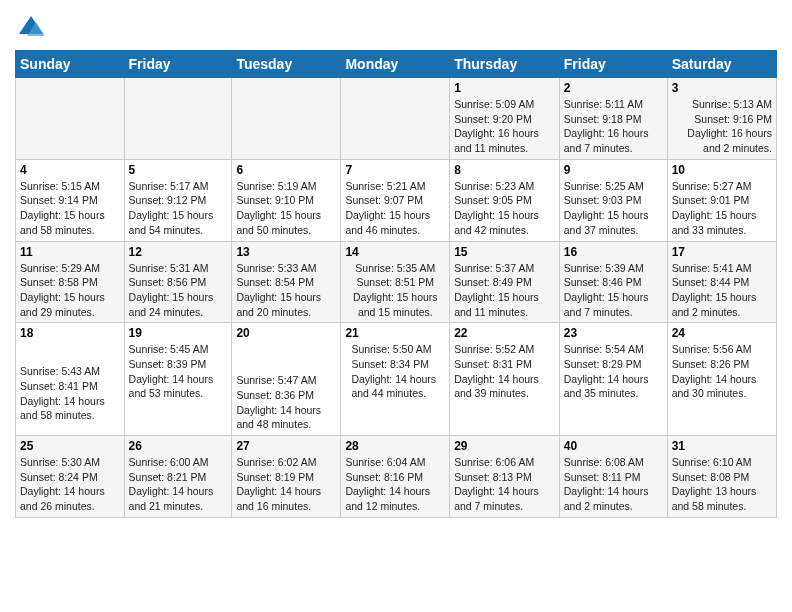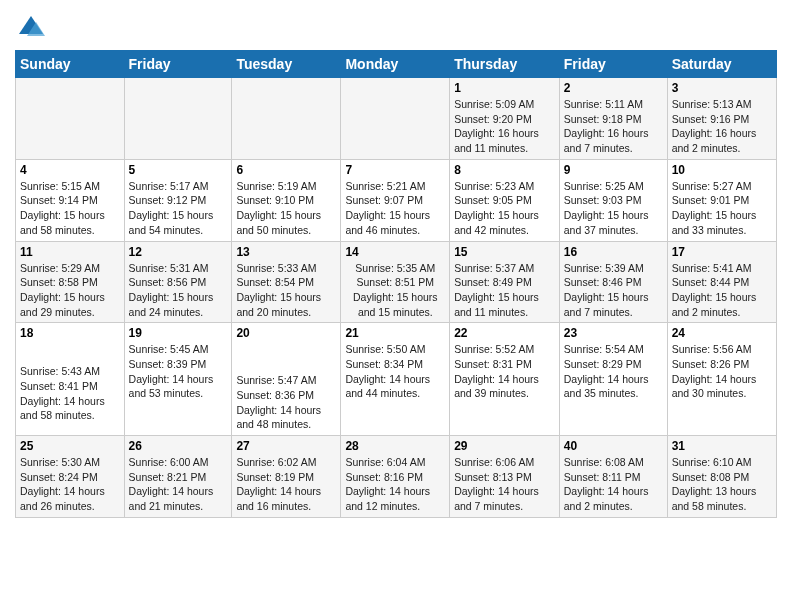--- a/index.html
+++ b/index.html
@@ -145,21 +145,21 @@
           </td>
           <td>
             <span class="day-num">2</span>
             <div class="day-info" style="white-space: pre-line;">Sunrise: 5:11 AM
 Sunset: 9:18 PM
 Daylight: 16 hours
 and 7 minutes.</div>
           </td>
           <td>
             <span class="day-num">3</span>
-            <div class="day-info" style="white-space: pre-line;">Sunrise: 5:13 AM
+            <div class="day-info" style="white-space: pre-line; text-align: right;">Sunrise: 5:13 AM
 Sunset: 9:16 PM
 Daylight: 16 hours
 and 2 minutes.</div>
           </td>
         </tr>
         <tr>
           <td>
             <span class="day-num">4</span>
             <div class="day-info" style="white-space: pre-line;">Sunrise: 5:15 AM
 Sunset: 9:14 PM
@@ -277,21 +277,21 @@
           </td>
           <td>
             <span class="day-num">20</span>
             <div class="day-info" style="white-space: pre-line; margin-top: 33px;">Sunrise: 5:47 AM
 Sunset: 8:36 PM
 Daylight: 14 hours
 and 48 minutes.</div>
           </td>
           <td>
             <span class="day-num">21</span>
-            <div class="day-info" style="white-space: pre-line;">Sunrise: 5:50 AM
+            <div class="day-info" style="white-space: pre-line; margin-left: 6px;">Sunrise: 5:50 AM
 Sunset: 8:34 PM
 Daylight: 14 hours
 and 44 minutes.</div>
           </td>
           <td>
             <span class="day-num">22</span>
             <div class="day-info" style="white-space: pre-line;">Sunrise: 5:52 AM
 Sunset: 8:31 PM
 Daylight: 14 hours
 and 39 minutes.</div>

